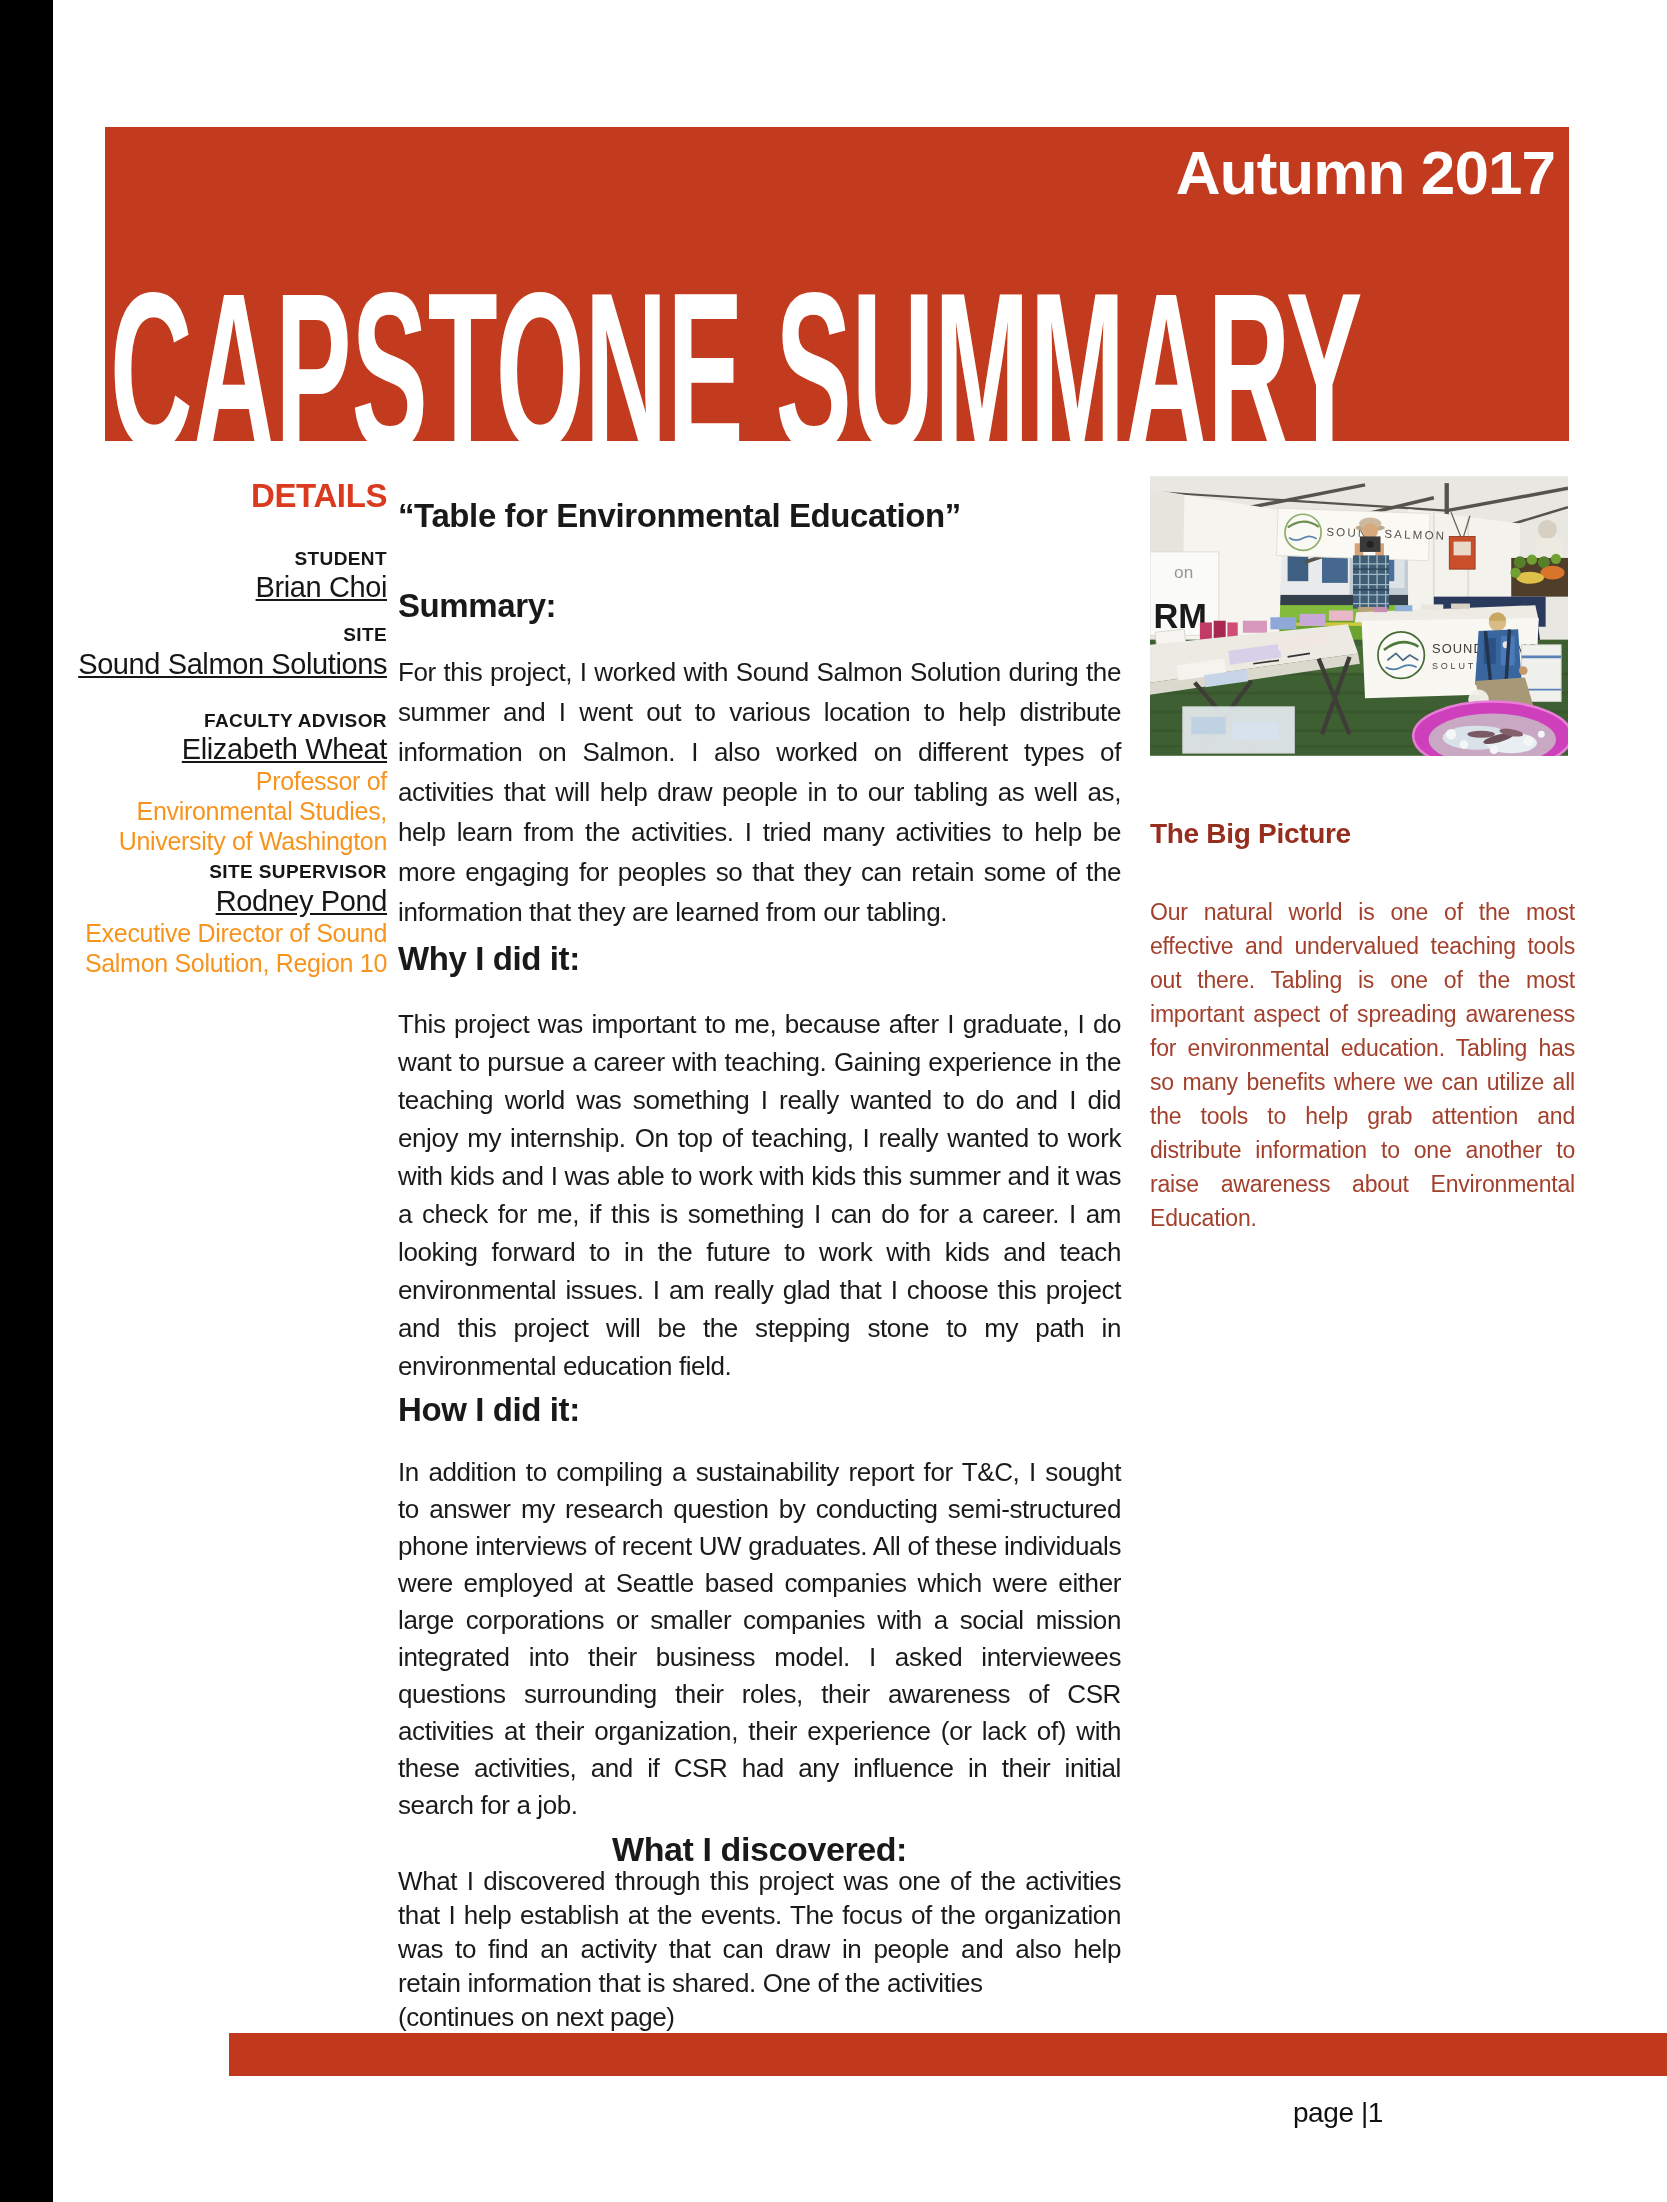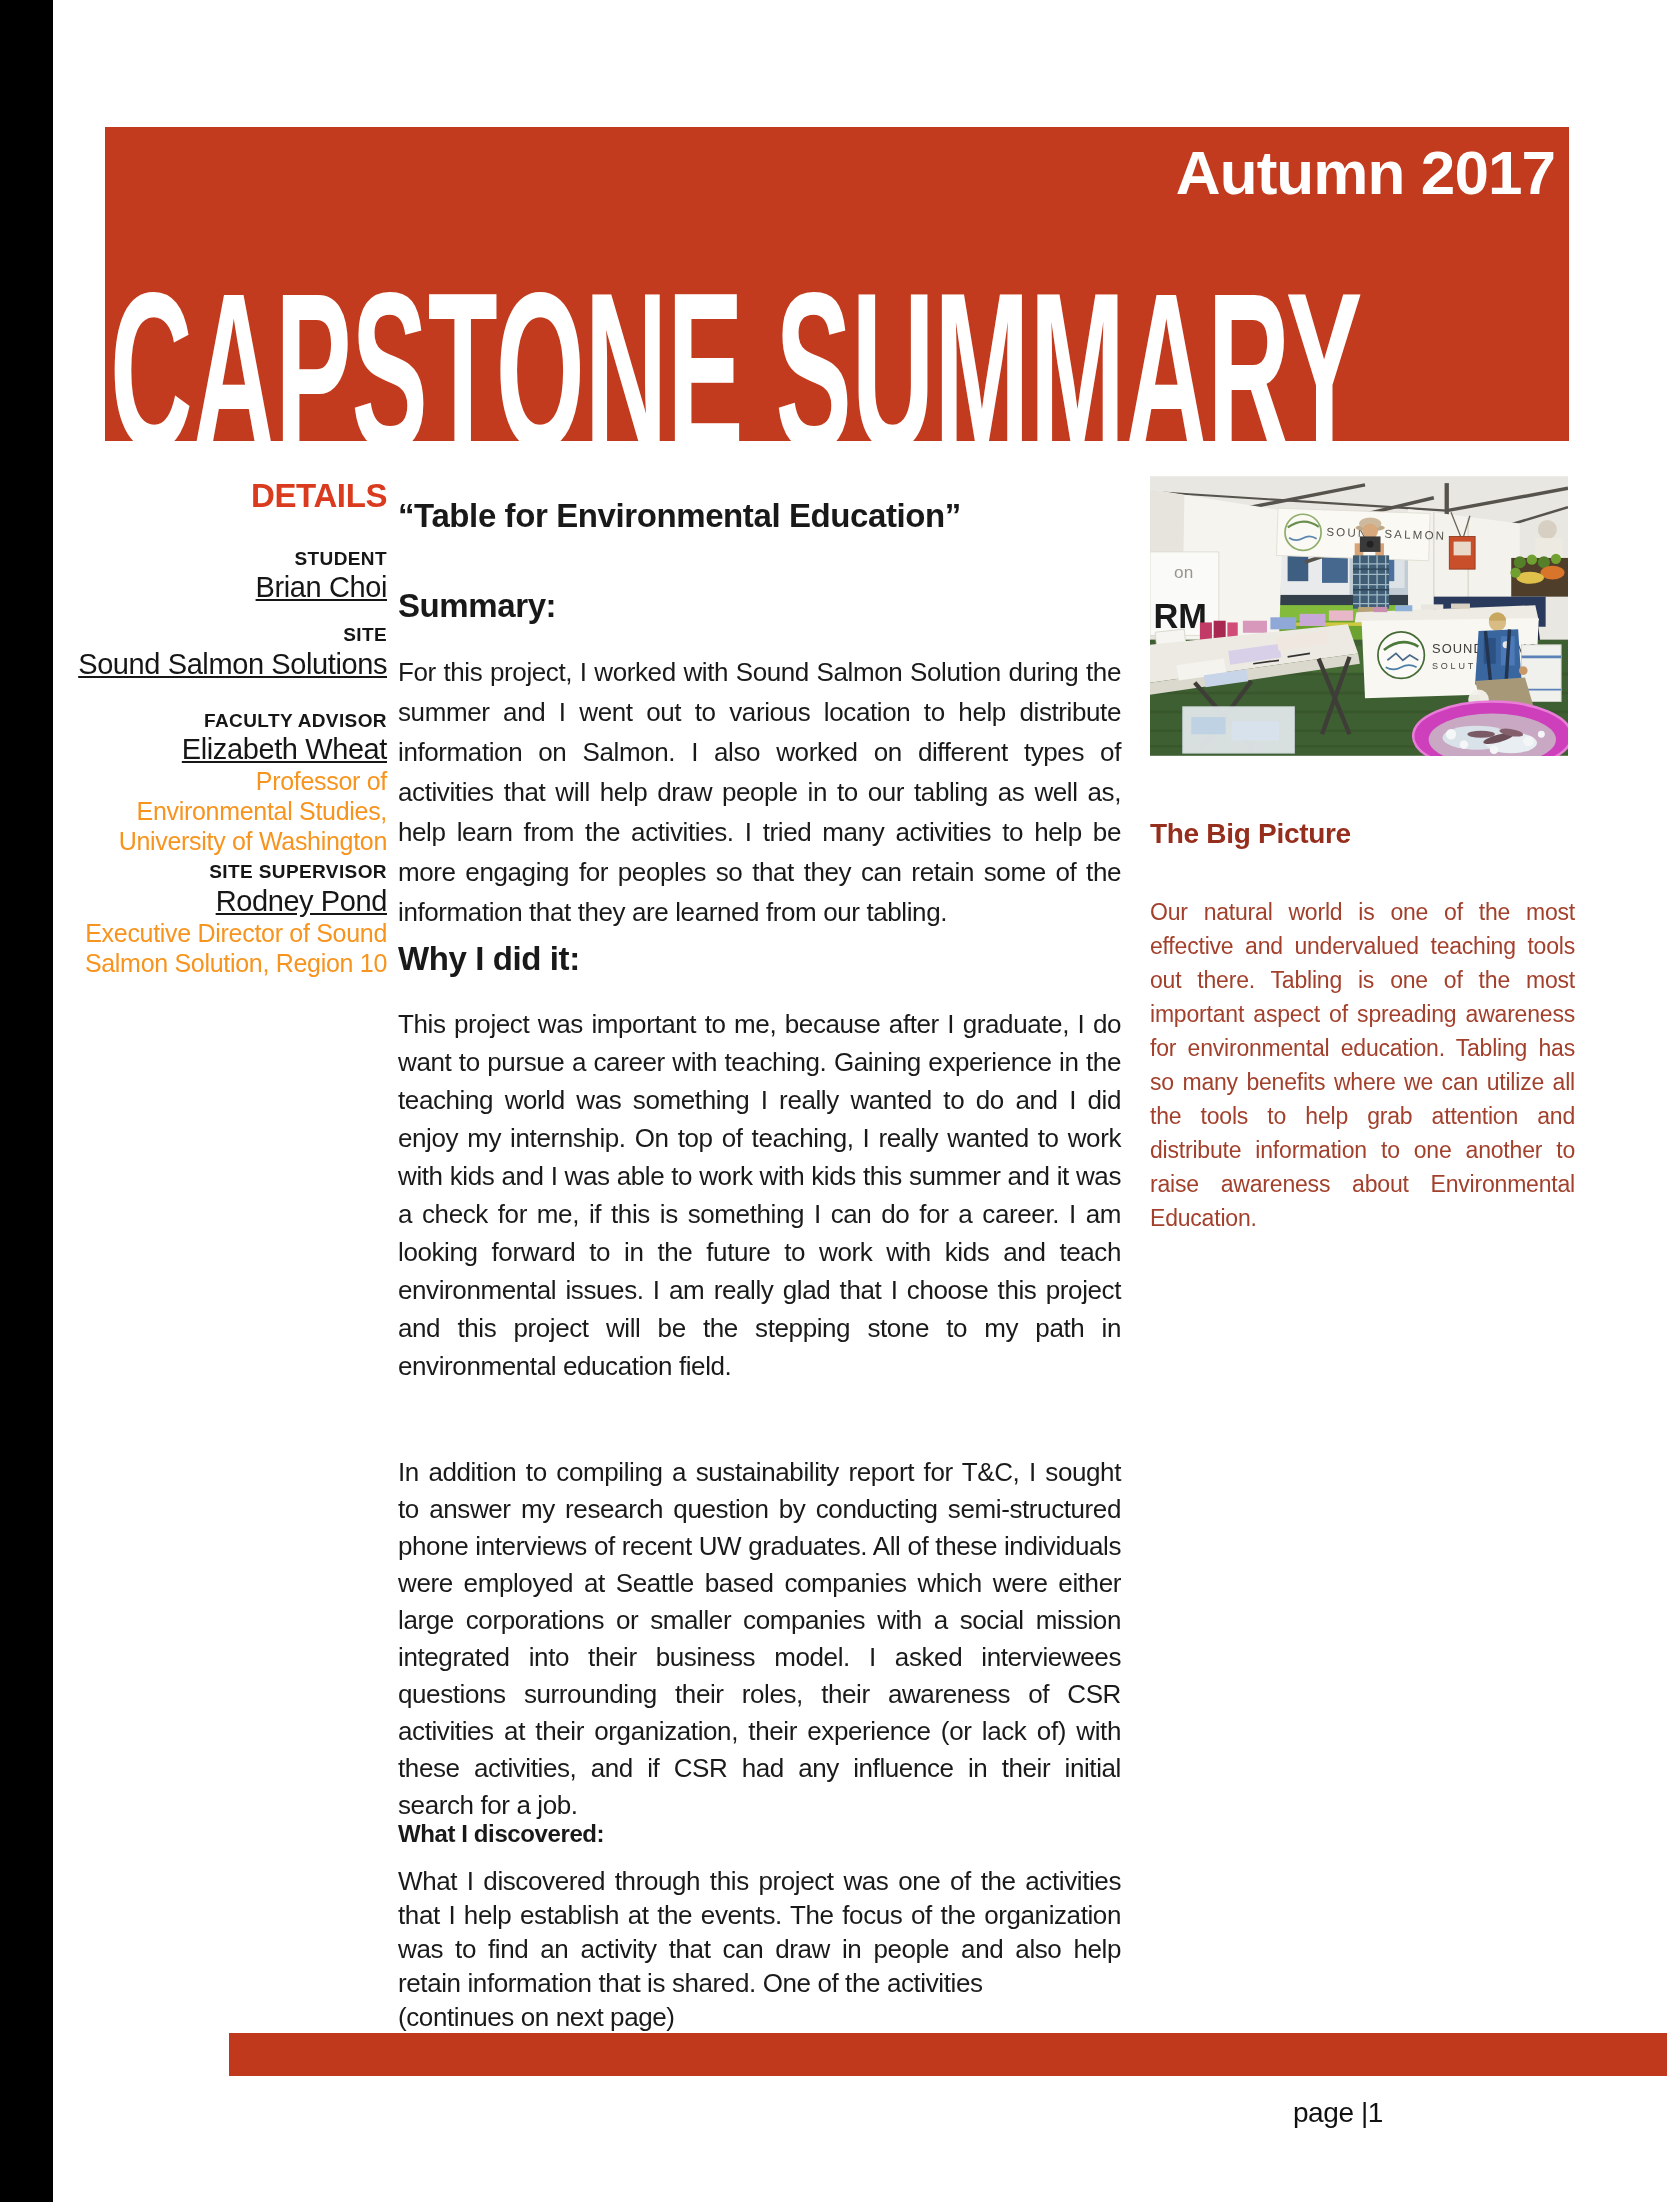--- a/index.html
+++ b/index.html
@@ -27,21 +27,21 @@
   .details-heading{margin:0;font-size:33px;line-height:36px;font-weight:bold;color:var(--accent-red,#DA3A1E);letter-spacing:-0.4px;}
   .fld-label{font-size:19px;line-height:22.4px;font-weight:bold;letter-spacing:0.4px;color:#161616;}
   .fld-value{font-size:29px;line-height:34px;letter-spacing:-0.4px;white-space:nowrap;color:#161616;text-decoration:underline;}
   .fld-sub{font-size:25px;line-height:30px;letter-spacing:-0.3px;color:var(--orange-text,#F7941E);}
   .mt1{margin-top:34px;} .mt2{margin-top:20px;} .mt3{margin-top:29px;} .mt4{margin-top:5.2px;} .mt5{margin-top:8.6px;}
   
   .article{position:absolute;left:398px;top:0;width:723px;height:2203px;}
   .article .abs{position:absolute;left:0;width:723px;}
   .art-title{top:475px;font-size:33px;font-weight:bold;letter-spacing:-0.4px;}
   .sec-head{font-size:33px;font-weight:bold;letter-spacing:-0.4px;}
-  .sec-head.small{font-size:24px;}
+  .sec-head.small{font-size:34px;text-align:center;}
   .h0{top:554px;} .p0{top:626px;line-height:40px;}
   .h1{top:907px;} .p1{top:979px;line-height:38px;}
   .h2{top:1358px;} .p2{top:1428px;line-height:37px;}
   .h3{top:1796px;} .p3{top:1864px;line-height:34px;}
   .body-text{font-size:26px;letter-spacing:-0.4px;text-align:justify;color:#1a1a1a;}
   .body-text .cont{text-align:left;}
   
   .photo-svg{position:absolute;left:1150px;top:476px;width:418px;height:280px;}
   .bigpic-head{position:absolute;left:1150px;top:790px;font-size:28px;font-weight:bold;color:var(--dark-red-heading,#962E1E);letter-spacing:-0.3px;}
   .bigpic-body{position:absolute;left:1150px;top:872px;width:425px;font-size:23px;line-height:34px;letter-spacing:-0.2px;color:var(--dark-red-text,#A3402C);text-align:justify;}
@@ -99,20 +99,21 @@
 
   <main class="article">
     <h1 class="abs art-title">“Table for Environmental Education”</h1>
 
     <h3 class="abs sec-head h0">Summary:</h3>
     <p class="abs body-text p0">For this project, I worked with Sound Salmon Solution during the summer and I went out to various location to help distribute information on Salmon. I also worked on different types of activities that will help draw people in to our tabling as well as, help learn from the activities. I tried many activities to help be more engaging for peoples so that they can retain some of the information that they are learned from our tabling.</p>
 
     <h3 class="abs sec-head h1">Why I did it:</h3>
     <p class="abs body-text p1">This project was important to me, because after I graduate, I do want to pursue a career with teaching. Gaining experience in the teaching world was something I really wanted to do and I did enjoy my internship. On top of teaching, I really wanted to work with kids and I was able to work with kids this summer and it was a check for me, if this is something I can do for a career. I am looking forward to in the future to work with kids and teach environmental issues. I am really glad that I choose this project and this project will be the stepping stone to my path in environmental education field.</p>
 
+    <h3 class="abs sec-head h2">How I did it:</h3>
     <p class="abs body-text p2">In addition to compiling a sustainability report for T&amp;C, I sought to answer my research question by conducting semi-structured phone interviews of recent UW graduates. All of these individuals were employed at Seattle based companies which were either large corporations or smaller companies with a social mission integrated into their business model. I asked interviewees questions surrounding their roles, their awareness of CSR activities at their organization, their experience (or lack of) with these activities, and if CSR had any influence in their initial search for a job.</p>
 
     <h3 class="abs sec-head small h3">What I discovered:</h3>
     <div class="abs body-text p3">
       <span>What I discovered through this project was one of the activities that I help establish at the events. The focus of the organization was to find an activity that can draw in people and also help retain information that is shared. One of the activities</span>
       <div class="cont">(continues on next page)</div>
     </div>
   </main>
 
   <svg class="photo-svg" viewBox="0 0 486 325">

